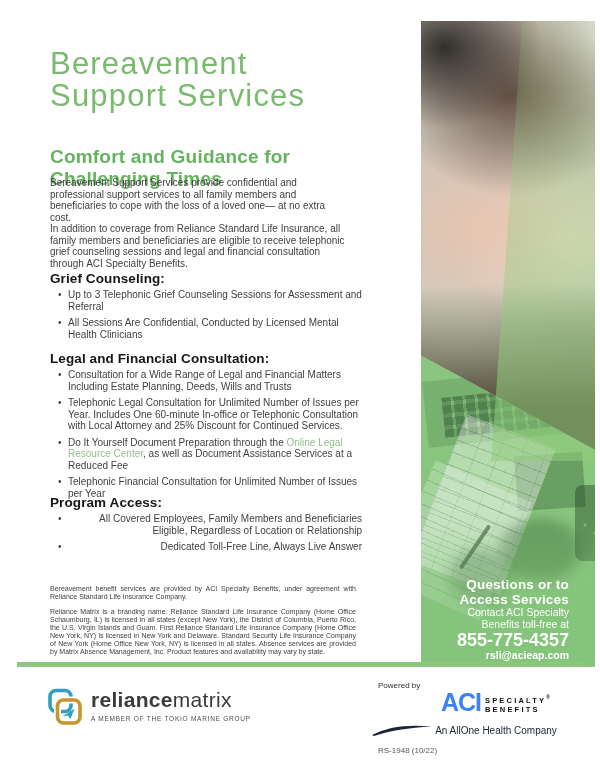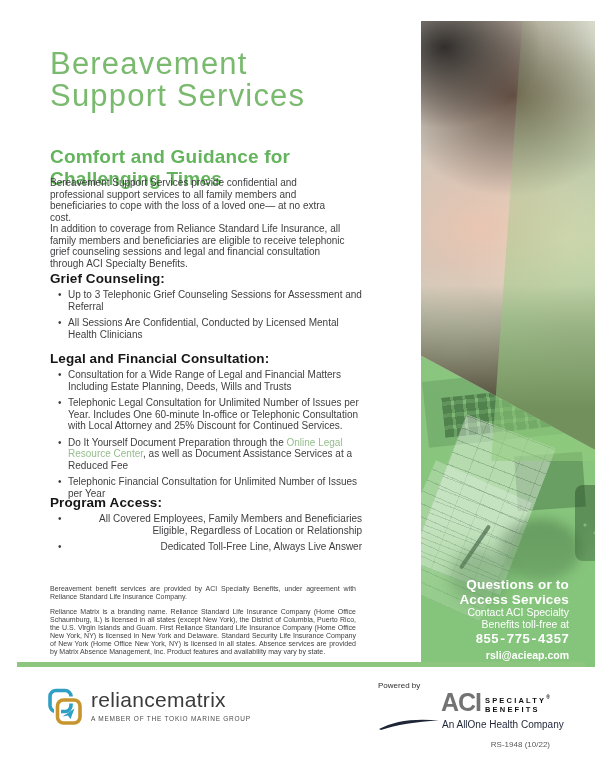--- a/index.html
+++ b/index.html
@@ -95,41 +95,41 @@
       radial-gradient(150px 115px at 74% 50%, rgba(246,230,212,.95), rgba(246,230,212,0) 75%),
       radial-gradient(160px 125px at 18% 76%, rgba(217,227,199,.9), rgba(217,227,199,0) 75%),
       #cfc6ba; }
   .photo-glass { position:absolute; left:0; top:0; width:195px; height:440px;
     clip-path:polygon(52% 0, 100% 0, 100% 100%, 36% 100%);
     background:linear-gradient(to bottom, rgba(150,205,130,.12), rgba(145,204,125,.55) 80%); }
 
   .contact { position:absolute; right:26px; top:556px; text-align:right; color:#ffffff; z-index:5; }
   .c-title { font-size:13.5px; font-weight:700; line-height:15px; letter-spacing:.2px; }
   .c-line  { font-size:10.5px; line-height:11.5px; }
-  .c-phone { font-size:13px; font-weight:700; line-height:18px; margin-top:1px;font-family:Liberation Mono, monospace; }
+  .c-phone { font-size:18px; font-weight:700; line-height:18px; margin-top:1px; }
   .c-email { font-size:10.5px; font-weight:700; line-height:13px; }
 
   .green-bar { left:17px; top:662px; width:568px; height:5px; background:#8cc67f; }
 
   
   .rel-logo { left:48px; top:688px; display:flex; gap:9px; align-items:flex-start; }
   .rel-name { font-size:21px; color:#3b3b3d; letter-spacing:.3px; line-height:24px; }
-  .rel-name .b { font-weight:400; }
+  .rel-name .b { font-weight:700; }
   .rel-tagline { font-size:6.5px; letter-spacing:.75px; color:#4c4c4c; margin-top:3px; }
 
   .aci-block { left:378px; top:681px; width:172px; }
   .powered { font-size:8px; color:#2e2e2e; }
   .aci-lockup { display:flex; justify-content:flex-end; align-items:flex-start; gap:4px; margin-top:1px; }
-  .aci-acronym { font-size:25px; font-weight:700; color:#737373; line-height:22px; letter-spacing:-1px; }
+  .aci-acronym { font-size:25px; font-weight:700; color:#3b82f6; line-height:22px; letter-spacing:-1px; }
   .aci-words { padding-top:2px; }
   .aci-word { font-size:7.5px; font-weight:700; letter-spacing:2.2px; color:#101010; line-height:9px; white-space:nowrap; }
   .aci-reg { font-size:5px; vertical-align:super; letter-spacing:0; }
-  .aci-sub { display:flex; justify-content:flex-start; align-items:center; gap:2px; margin-top:2px; }
+  .aci-sub { display:flex; justify-content:center; align-items:center; gap:2px; margin-top:8px; }
   .aci-company { font-size:10px; color:#1d2536; white-space:nowrap; }
-  .doc-code { text-align:right; font-size:8px; color:#5a5a5a; margin-top:6px; }
+  .doc-code { font-size:8px; color:#5a5a5a; margin-top:6px; }
 </style>
 </head>
 <body>
 
 <div class="page">
 
   <div class="abs title">
     <div>Bereavement</div>
     <div>Support Services</div>
   </div>

